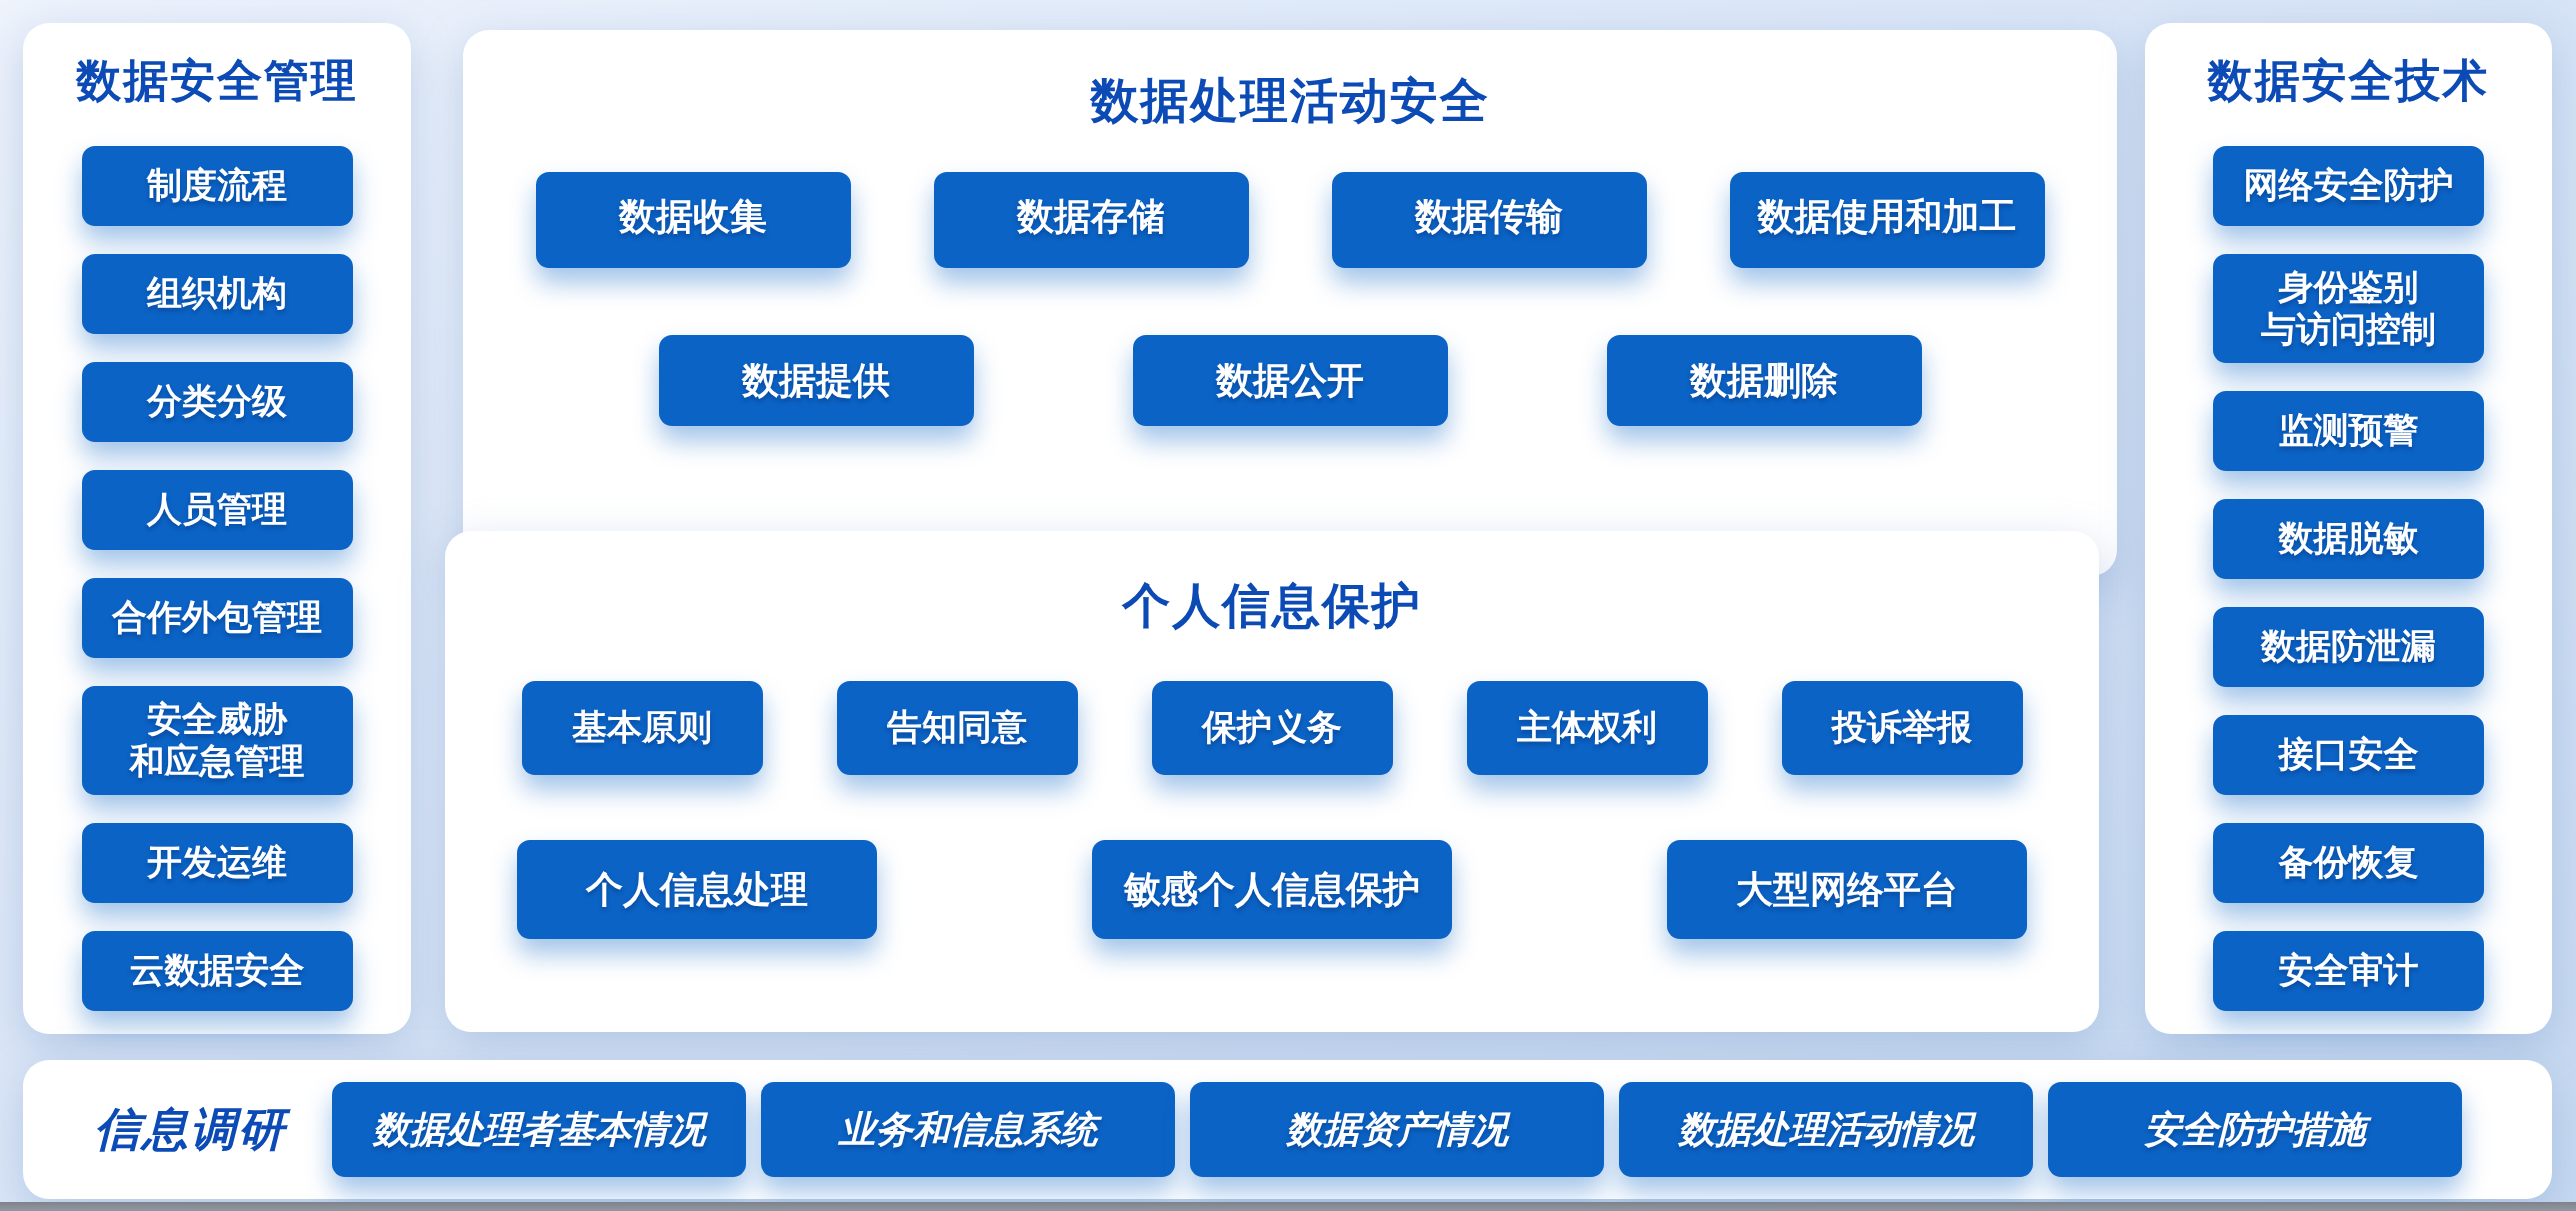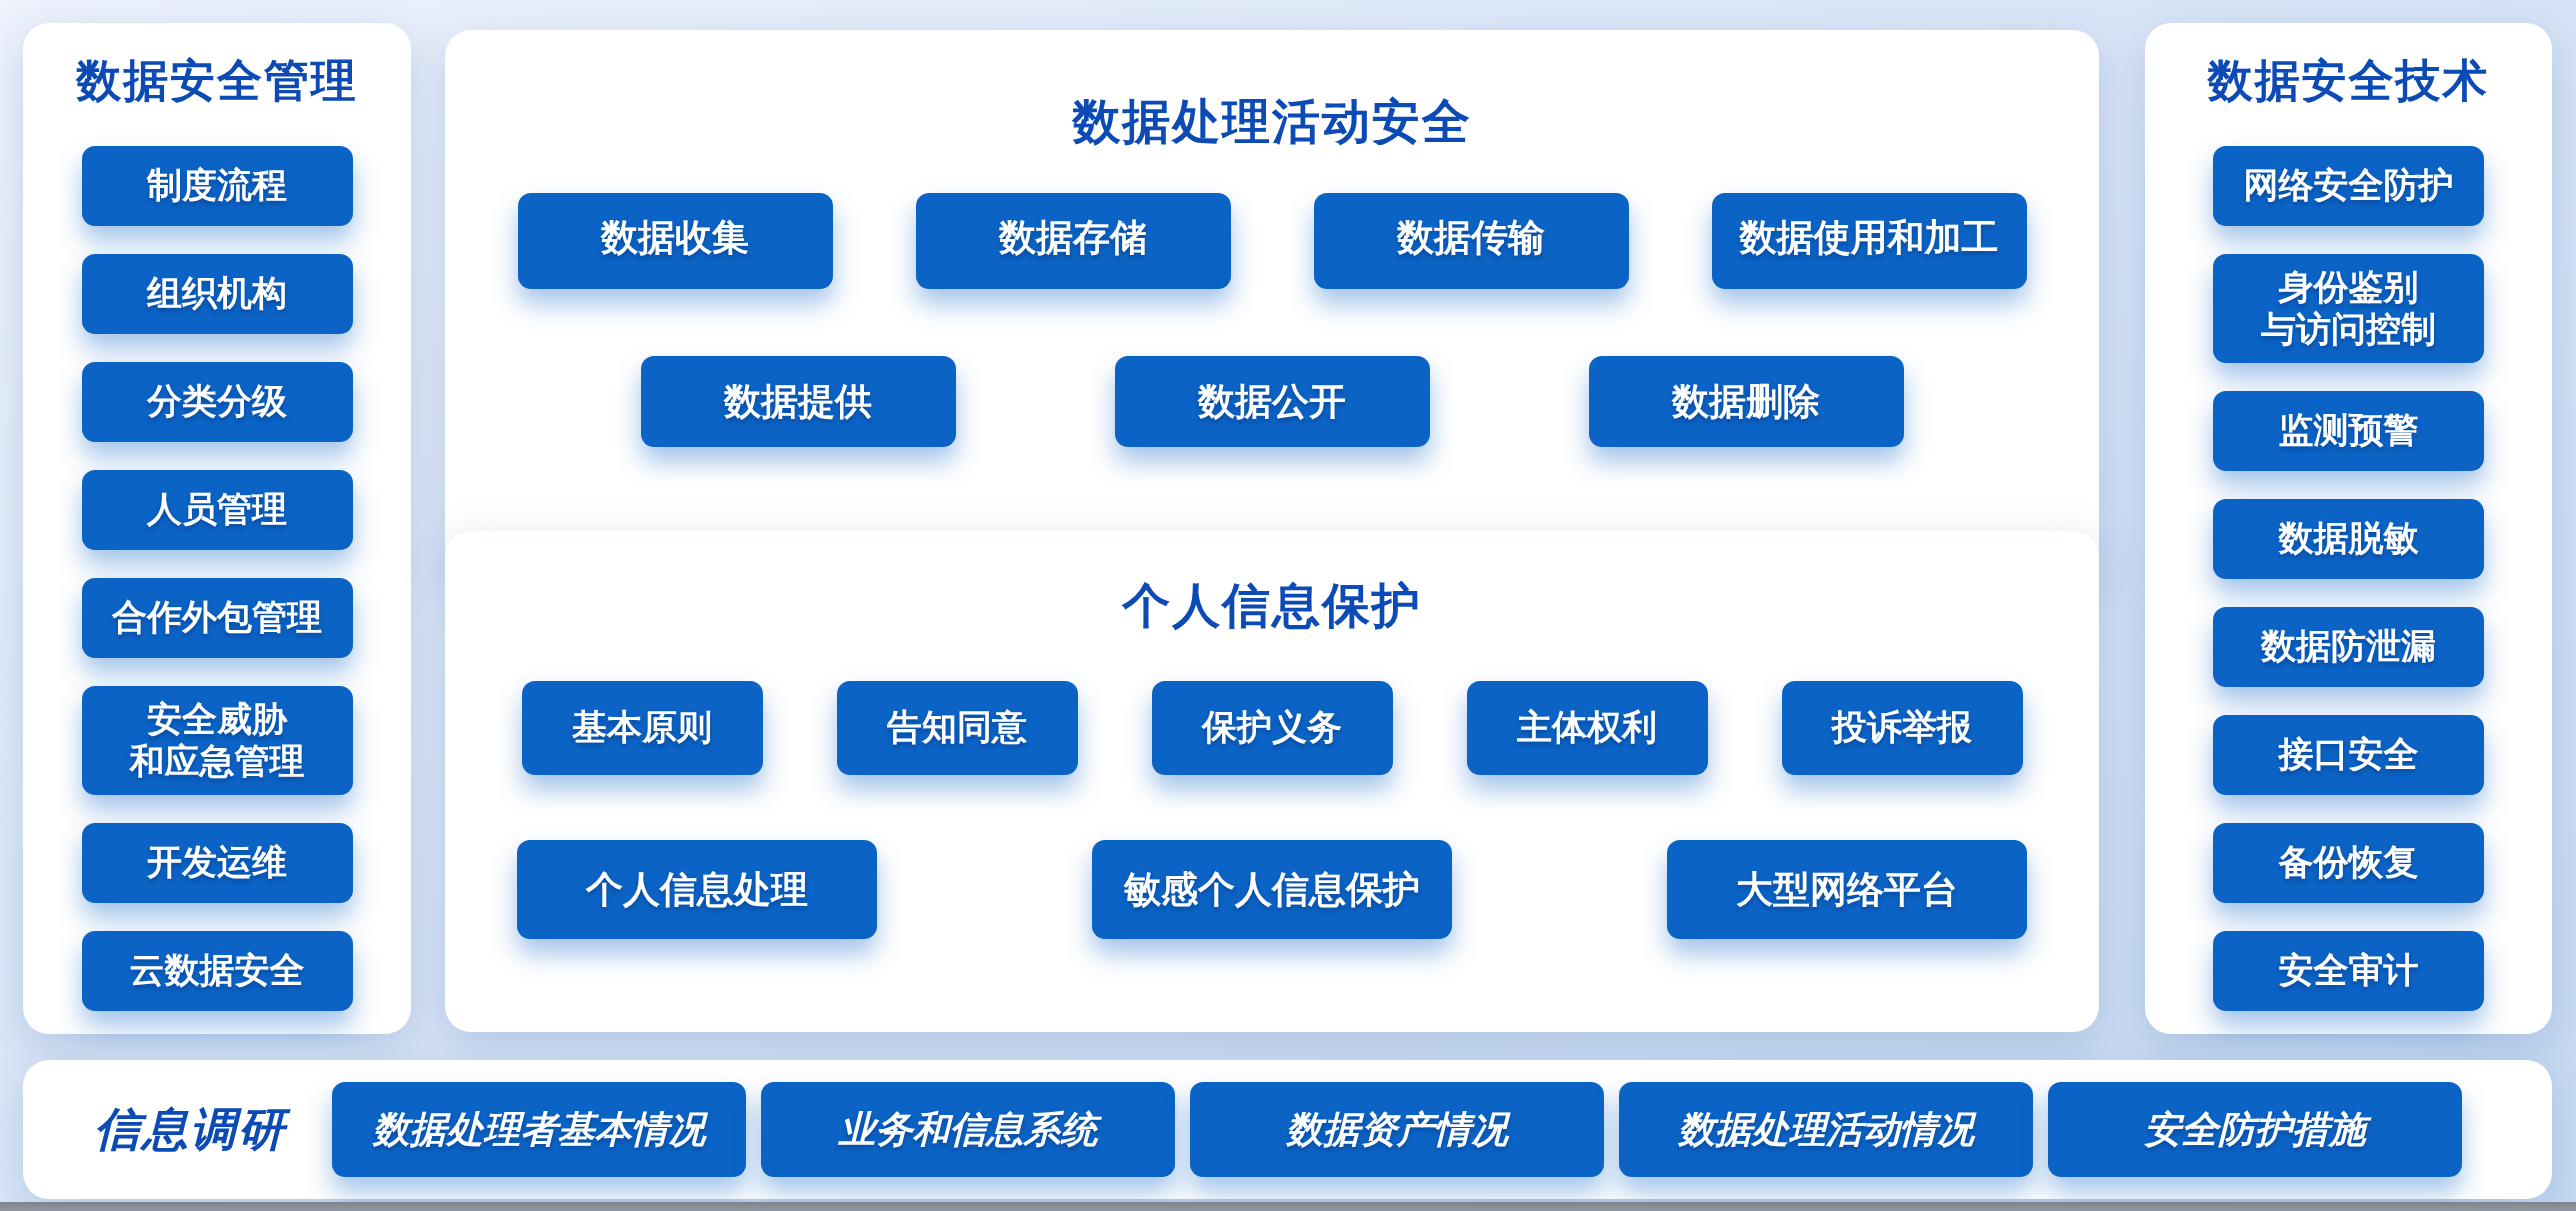--- a/index.html
+++ b/index.html
@@ -44,21 +44,21 @@
     display:flex; flex-direction:column; align-items:center; gap:28px;
   }
   #left-panel .pill, #right-panel .pill { width:271px; height:80px; font-size:35px; flex:0 0 auto; }
   #left-panel .pill.tall, #right-panel .pill.tall { height:109px; }
 
   
   #right-panel { left:2145px; top:23px;  width:407px;  height:1011px; padding-top:28px; }
   #right-panel .panel-title { font-size:45px; margin-bottom:35px; }
 
   
-  #center-top-panel { left:445px; top:30px; width:1654px; height:546px; padding-top:60px; }
+  #center-top-panel { left:463px; top:30px; width:1654px; height:546px; padding-top:39px; }
   #center-top-panel .panel-title { font-size:48px; margin-bottom:39px; }
   .pill-row { display:flex; justify-content:center; align-items:center; }
   #center-top-panel .row1 { gap:83px; margin-bottom:67px; }
   #center-top-panel .row1 .pill { width:315px; height:96px; font-size:37px;font-family:Liberation Mono, monospace; }
   #center-top-panel .row2 { gap:159px; }
   #center-top-panel .row2 .pill { width:315px; height:91px;  font-size:37px; }
 
   
   #center-bottom-panel { left:445px; top:531px; width:1654px; height:501px; padding-top:43px; }
   #center-bottom-panel .panel-title { font-size:48px; margin-bottom:43px; }

